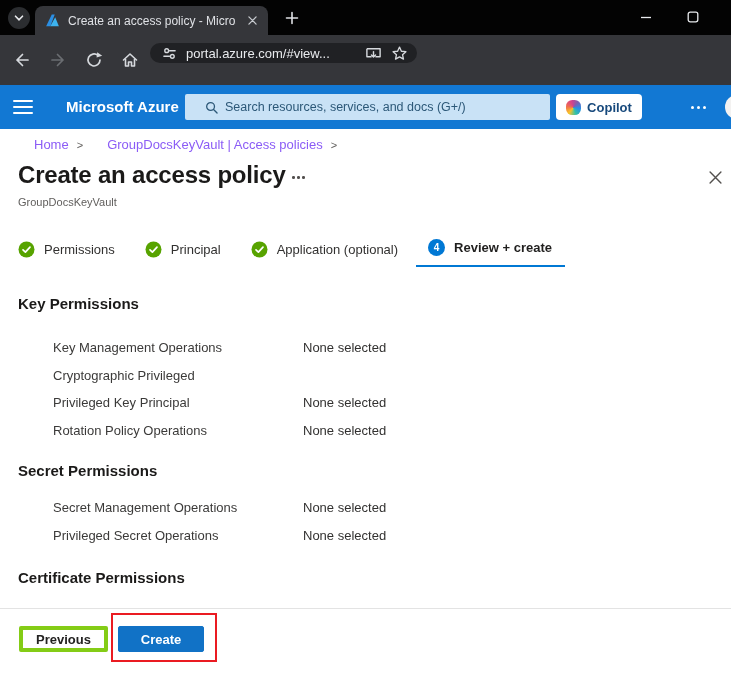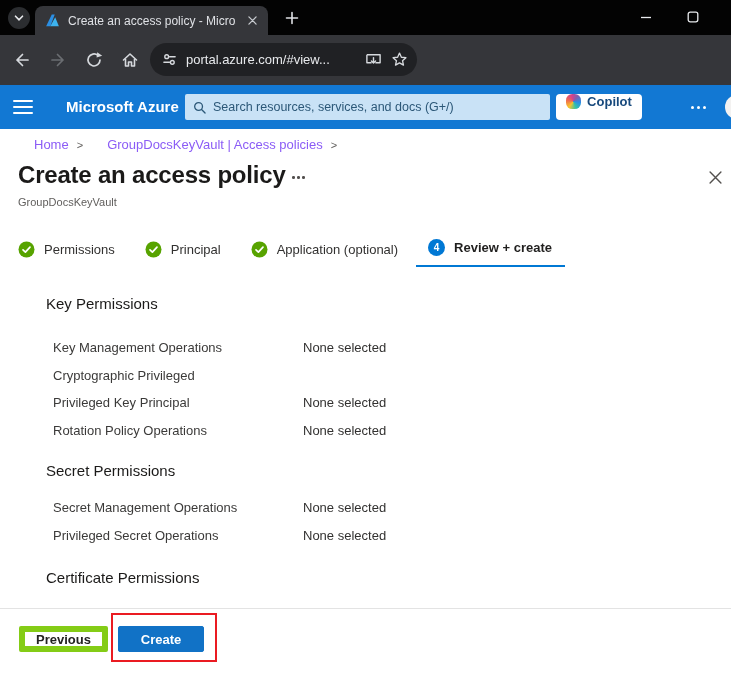--- a/index.html
+++ b/index.html
@@ -22,35 +22,35 @@
   .tab-title { flex:1; font-size:12px; color:#dfe1e5; white-space:nowrap; overflow:hidden; }
   .tab-close { width:17px; height:17px; border-radius:50%; display:flex; align-items:center; justify-content:center; cursor:pointer; flex:0 0 auto; }
   .new-tab-btn { position:absolute; left:283px; top:9px; width:18px; height:18px; display:flex; align-items:center; justify-content:center; cursor:pointer; }
   .win-btn { position:absolute; top:6px; width:30px; height:22px; display:flex; align-items:center; justify-content:center; cursor:pointer; }
   .win-min { left:631px; } .win-max { left:678px; }
 
   
   .toolbar { position:absolute; top:35px; left:0; right:0; height:50px; background:#35363a; }
   .nav-btn { position:absolute; top:13px; width:24px; height:24px; display:flex; align-items:center; justify-content:center; cursor:pointer; }
   .nav-back { left:10px; } .nav-fwd { left:46px; } .nav-reload { left:82px; } .nav-home { left:118px; }
-  .omnibox { position:absolute; left:150px; top:8px; width:267px; height:33px; border-radius:17px;
+  .omnibox { position:absolute; left:150px; top:8px; width:267px; height:20px; border-radius:17px;
     background:#202124; display:flex; align-items:center; padding:0 9px 0 12px; gap:9px; }
   .omni-url { flex:1; font-size:13px; color:#e8eaed; white-space:nowrap; overflow:hidden; }
 
   
   .azure-bar { position:absolute; top:85px; left:0; right:0; height:44px; background:#1278d3; }
   .hamburger { position:absolute; left:13px; top:13px; width:20px; height:18px; display:flex; flex-direction:column; justify-content:space-between; padding:2px 0; cursor:pointer; }
   .hamburger span { display:block; height:2px; background:#fff; border-radius:1px; }
   .az-brand { position:absolute; left:66px; top:0; height:44px; line-height:44px; color:#fff; font-size:15px; font-weight:bold; }
   .az-search { position:absolute; left:185px; top:9px; width:365px; height:26px; background:#c9e2f6;
-    border-radius:2px; display:flex; align-items:center; padding:0 8px; gap:7px; }
+    border-radius:2px; display:flex; align-items:center; padding:0 20px; gap:7px; }
   .az-search input { flex:1; border:none; outline:none; background:transparent; font-size:12.5px; color:#27506f; font-family:"Liberation Sans",sans-serif; }
   .az-search input::placeholder { color:#2c5878; opacity:1; }
   .copilot-btn { position:absolute; left:556px; top:9px; width:86px; height:26px; background:#fff; border:none;
-    border-radius:4px; display:flex; align-items:flex-start; justify-content:center; gap:6px; cursor:pointer;
+    border-radius:4px; display:flex; align-items:center; justify-content:center; gap:6px; cursor:pointer;
     font-size:13px; font-weight:bold; color:#17497c; font-family:"Liberation Sans",sans-serif; }
   .copilot-logo { width:15px; height:15px; border-radius:42%;
     background: conic-gradient(from 220deg, #f9c32a, #ef6d4f, #d8418a, #7d5fb0, #2a8fe6, #32c3a7, #f9c32a); }
   .az-more { position:absolute; left:691px; top:0; height:44px; display:flex; align-items:center; gap:3px; cursor:pointer; }
   .az-more i { width:3px; height:3px; border-radius:50%; background:#fff; }
   .az-avatar { position:absolute; left:725px; top:10px; width:24px; height:24px; border-radius:50%; background:#f3f2f1; }
 
   
   .page { position:absolute; top:129px; left:0; right:0; bottom:0; background:#fff; }
   .breadcrumb { position:absolute; top:8px; left:18px; display:flex; align-items:center; gap:8px; font-size:13px; }
@@ -65,32 +65,32 @@
 
   
   .tabs { position:absolute; top:110px; left:18px; display:flex; align-items:flex-end; }
   .wtab { display:flex; align-items:center; gap:9px; font-size:13px; color:#323130; margin-right:30px; padding-bottom:9px; cursor:pointer; }
   .wtab.active { font-weight:bold; color:#201f1e; border-bottom:2px solid #0078d4; padding-left:12px; padding-right:13px; margin-left:-12px; margin-right:0; }
   .step-num { width:17px; height:17px; border-radius:50%; background:#0078d4; color:#fff; font-size:10px; font-weight:bold;
     display:flex; align-items:center; justify-content:center; flex:0 0 auto; }
 
   
   .content { position:absolute; inset:0; }
-  .sec-h { position:absolute; left:18px; font-size:15px; font-weight:normal; color:#1b1a19;margin-left:28px; }
+  .sec-h { position:absolute; left:18px; font-size:15px; font-weight:bold; color:#1b1a19; }
   .sec1-h { top:166px; } .sec2-h { top:333px; } .sec3-h { top:440px; }
   .rows { position:absolute; left:18px; right:18px;margin-left:35px; }
   .sec1-rows { top:212px; } .sec2-rows { top:372px; }
   .perm-row { display:grid; grid-template-columns:250px 1fr; font-size:13px; line-height:13.5px; margin-bottom:14px; }
   .perm-label { color:#3b3a39; }
   .perm-value { color:#323130; }
 
   .footer-divider { position:absolute; top:479px; left:0; right:0; border-top:1px solid #e3e3e3; }
   .btn { position:absolute; top:497px; height:26px; font-family:"Liberation Sans",sans-serif; font-size:13px; font-weight:bold;
     border-radius:2px; cursor:pointer; }
-  .btn-previous { left:19px; width:89px; background:#fff; border:6px solid #84cc16; color:#242322; }
+  .btn-previous { left:19px; width:89px; background:#fff; border:4px solid #84cc16; color:#242322; }
   .btn-create { left:118px; width:86px; background:#1172c6; border:1px solid #1172c6; color:#fff; }
   .red-annotation { position:absolute; left:111px; top:484px; width:106px; height:49px; border:2px solid #ea1b22; pointer-events:none; }
 </style>
 </head>
 <body>
 
 <div class="screen">
 
   <div class="titlebar">
     <div class="tab-search-btn">

